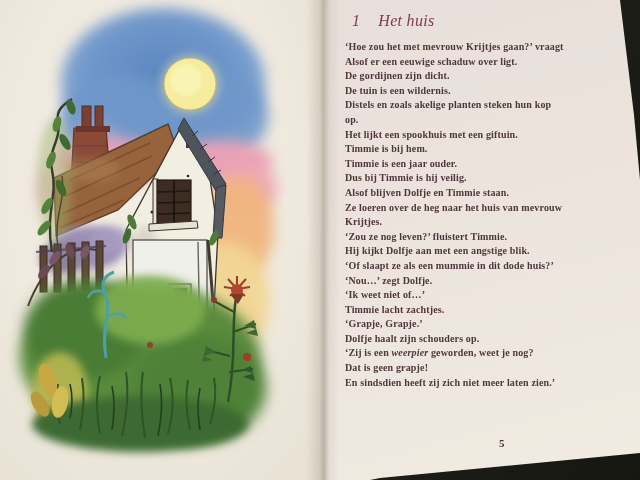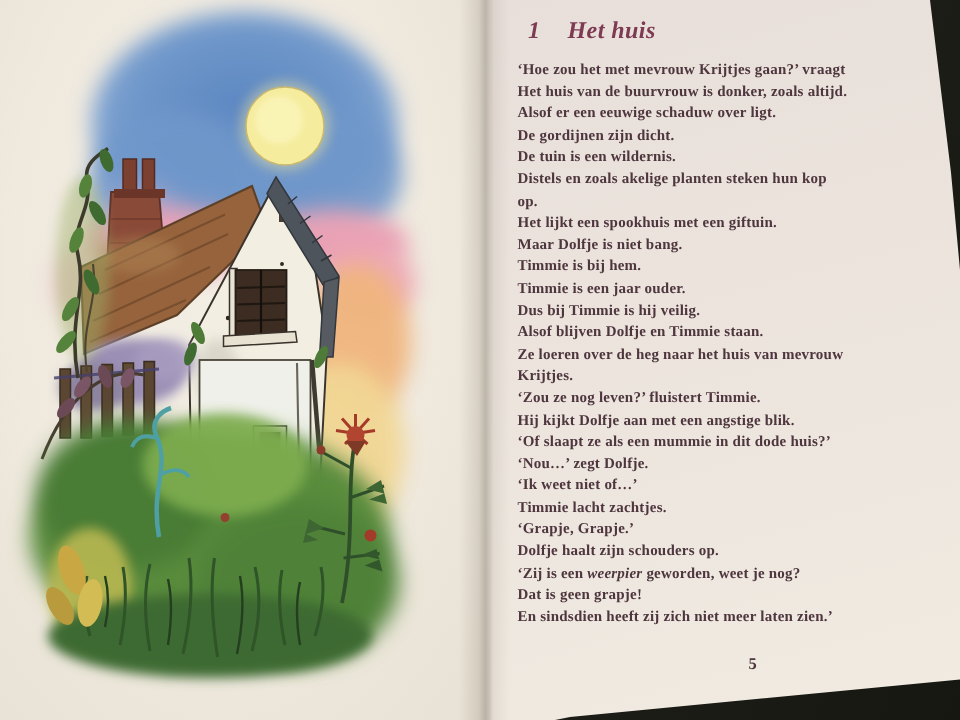--- a/index.html
+++ b/index.html
@@ -18,21 +18,21 @@
     background:linear-gradient(165deg,#e8dfda 0%,#ebe3dc 40%,#f1ebe2 100%);
     clip-path:polygon(0 0,293px 0,307px 115px,313px 180px,313px 453px,53px 478px,43px 480px,0 480px);
   }
   .spine{
     position:absolute;left:306px;top:0;width:34px;height:480px;pointer-events:none;
     background:linear-gradient(90deg,rgba(120,108,90,0) 0%,rgba(120,108,90,0.18) 38%,rgba(82,72,62,0.30) 52%,rgba(120,108,90,0.10) 68%,rgba(120,108,90,0) 100%);
   }
   .illustration{position:absolute;left:0;top:0;}
   .chapter-heading{
     position:absolute;left:25px;top:12px;
-    color:#7d3a52;font-weight:bold;font-style:italic;font-size:16px;letter-spacing:.3px;
+    color:#7d3a52;font-weight:normal;font-style:italic;font-size:16px;letter-spacing:.3px;
     white-space:nowrap;
   }
   .chapter-number{margin-right:18px;}
   .body-text{
     position:absolute;left:18px;top:40px;width:280px;
     color:#4e363e;font-size:10px;font-weight:bold;line-height:14.6px;
     letter-spacing:.15px;
   }
   .body-text p{margin:0;white-space:nowrap;font-family:Liberation Serif, serif;}
   .body-text em{font-style:italic;}
@@ -251,28 +251,26 @@
     </g>
   </svg>
 </div>
 
 <div class="page page-right">
   <div class="chapter-heading">
     <span class="chapter-number">1</span><span>Het huis</span>
   </div>
   <div class="body-text">
       <p>‘Hoe zou het met mevrouw Krijtjes gaan?’ vraagt</p>
-      <p>Het huis van de buurvrouw is donker, zoals altijd.</p>
       <p>Alsof er een eeuwige schaduw over ligt.</p>
       <p>De gordijnen zijn dicht.</p>
       <p>De tuin is een wildernis.</p>
       <p>Distels en zoals akelige planten steken hun kop</p>
       <p>op.</p>
       <p>Het lijkt een spookhuis met een giftuin.</p>
-      <p>Maar Dolfje is niet bang.</p>
       <p>Timmie is bij hem.</p>
       <p>Timmie is een jaar ouder.</p>
       <p>Dus bij Timmie is hij veilig.</p>
       <p>Alsof blijven Dolfje en Timmie staan.</p>
       <p>Ze loeren over de heg naar het huis van mevrouw</p>
       <p>Krijtjes.</p>
       <p>‘Zou ze nog leven?’ fluistert Timmie.</p>
       <p>Hij kijkt Dolfje aan met een angstige blik.</p>
       <p>‘Of slaapt ze als een mummie in dit dode huis?’</p>
       <p>‘Nou…’ zegt Dolfje.</p>

